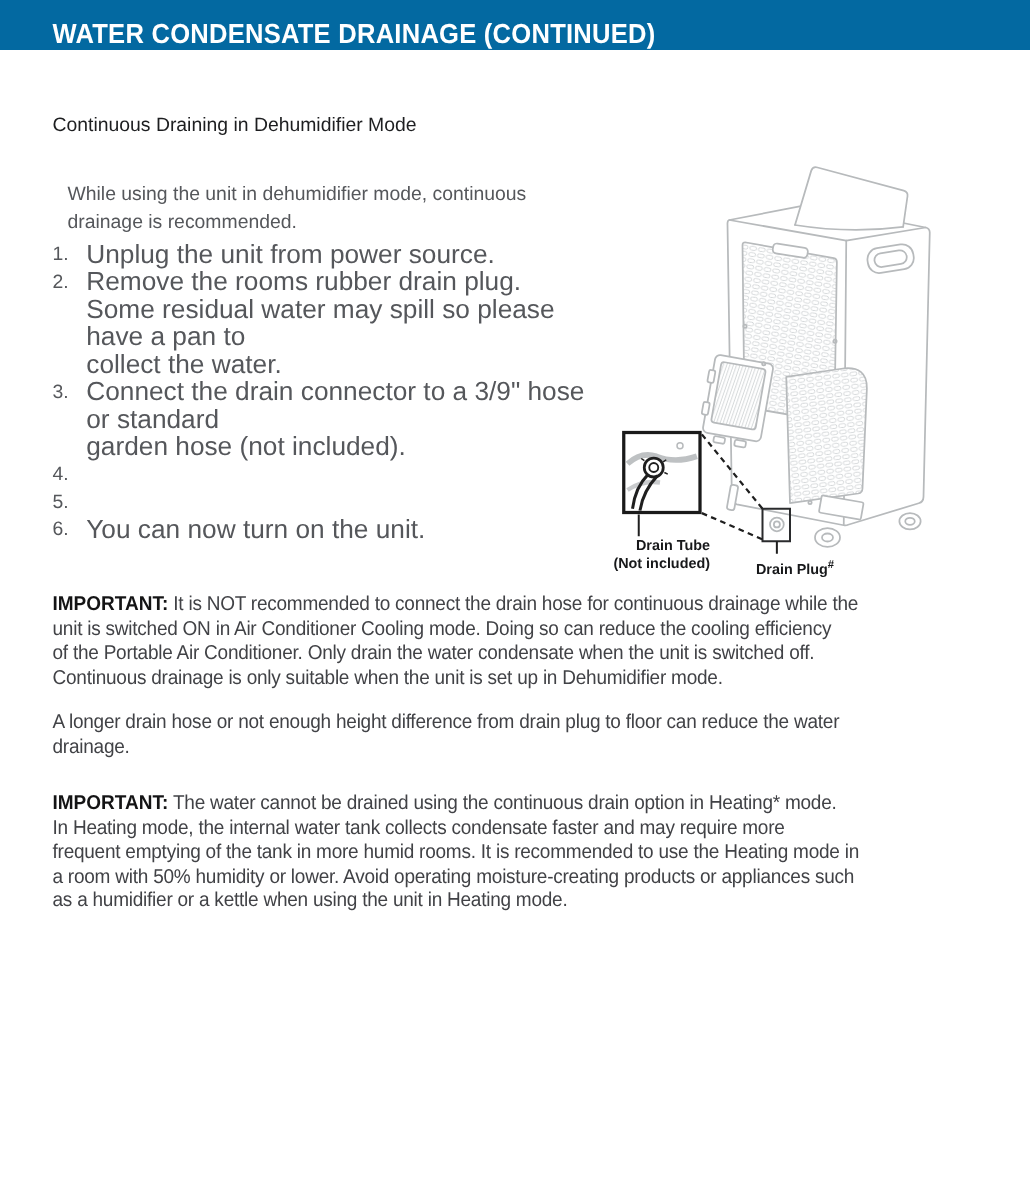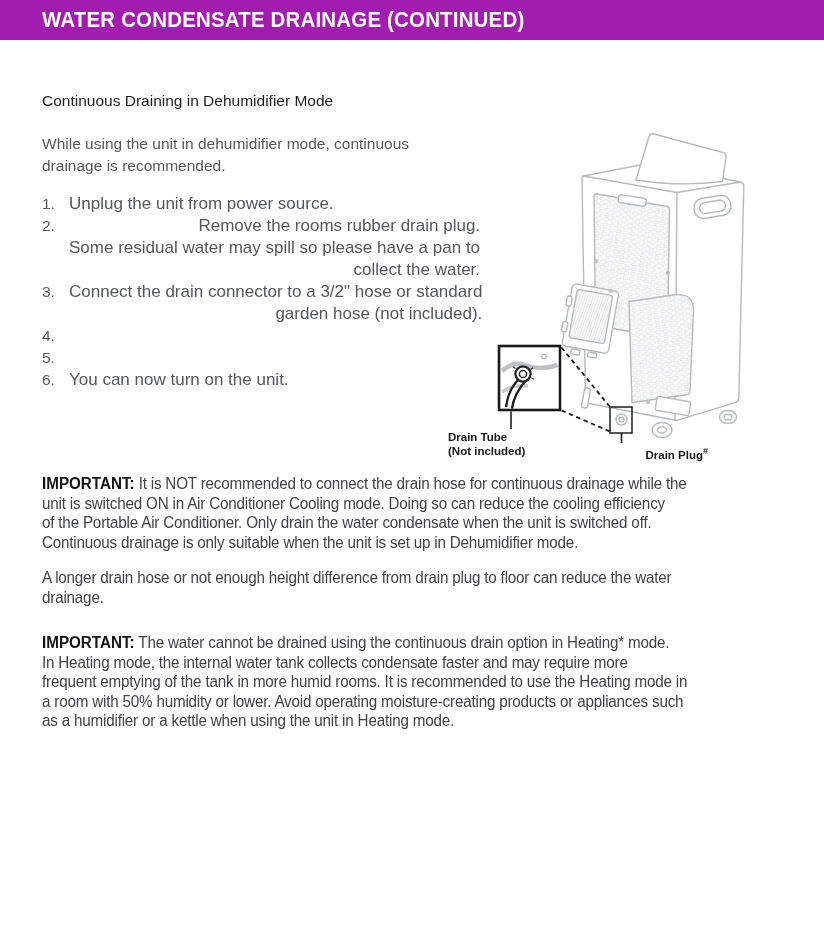--- a/index.html
+++ b/index.html
@@ -1,53 +1,53 @@
 <!DOCTYPE html>
 <html><head>
 <meta charset="utf-8">
 <style>
   html,body{margin:0;padding:0;background:#fff;}
   .page{
     position:relative;width:824px;height:948px;background:#ffffff;overflow:hidden;
     font-family:"Liberation Sans",sans-serif;
   }
   .header{
-    position:absolute;left:0;top:0;width:824px;height:40px;background:#a21caf;
-    display:flex;align-items:center;
+    position:absolute;left:0;top:0;width:824px;height:40px;background:#0369a1;
+    display:flex;align-items:flex-end;
   }
   .header .title{
     color:#ffffff;font-weight:700;font-size:22px;letter-spacing:.2px;margin-left:42px;
     transform:scaleX(.93);transform-origin:0 50%;white-space:nowrap;
   }
   .h2{
     position:absolute;left:42px;top:92px;font-size:15.5px;font-weight:400;color:#1d1e20;
   }
-  .body-text{color:#55575b;font-size:15.5px;line-height:22px;white-space:pre-line;margin:0;}
+  .body-text{color:#55575b;font-size:15.5px;line-height:22px;white-space:pre-line;margin:12px;}
   .intro{position:absolute;left:42px;top:133px;width:450px;}
   .steps{position:absolute;left:42px;top:193px;width:450px;}
   .step{display:flex;align-items:flex-start;}
   .step .num{flex:none;width:27px;color:#55575b;font-size:15.5px;line-height:22px;}
-  .step .txt{white-space:pre-line;color:#55575b;font-size:17px;line-height:22px;text-align:right;}
+  .step .txt{white-space:pre-line;color:#55575b;font-size:21px;line-height:22px;}
   .cond{
     position:absolute;left:42px;width:792px;margin:0;
     transform:scaleX(.95);transform-origin:0 0;
     font-size:16px;line-height:19.6px;letter-spacing:-.2px;color:#414246;white-space:pre-line;
   }
   .cond strong{color:#141415;letter-spacing:0;font-weight:700;}
   .p1{top:474px;}
   .p2{top:568px;}
   .p3{top:633px;}
   .diagram{position:absolute;left:440px;top:130px;width:350px;height:340px;}
   .diagram svg{position:absolute;left:0;top:0;}
   .dlabel{
     position:absolute;font-size:11.5px;font-weight:700;color:#17181a;
-    line-height:14px;text-align:left;white-space:pre-line;
+    line-height:14px;text-align:right;white-space:pre-line;
   }
   .lbl-tube{left:8px;top:300px;width:120px;}
-  .lbl-plug{left:148px;top:314px;width:120px;text-align:right;}
+  .lbl-plug{left:136px;top:314px;width:120px;text-align:center;}
   .lbl-plug sup{font-size:9px;}
 </style>
 </head>
 <body>
 
 <div class="page">
 
   <div class="header">
     <span class="title">WATER CONDENSATE DRAINAGE (CONTINUED)</span>
   </div>
@@ -63,21 +63,21 @@
       <span class="txt">Unplug the unit from power source.</span>
     </div>
     <div class="step">
       <span class="num">2.</span>
       <span class="txt">Remove the rooms rubber drain plug.
 Some residual water may spill so please have a pan to
 collect the water.</span>
     </div>
     <div class="step">
       <span class="num">3.</span>
-      <span class="txt">Connect the drain connector to a 3/2" hose or standard
+      <span class="txt">Connect the drain connector to a 3/9" hose or standard
 garden hose (not included).</span>
     </div>
     <div class="step">
       <span class="num">4.</span>
     </div>
     <div class="step">
       <span class="num">5.</span>
     </div>
     <div class="step">
       <span class="num">6.</span>

